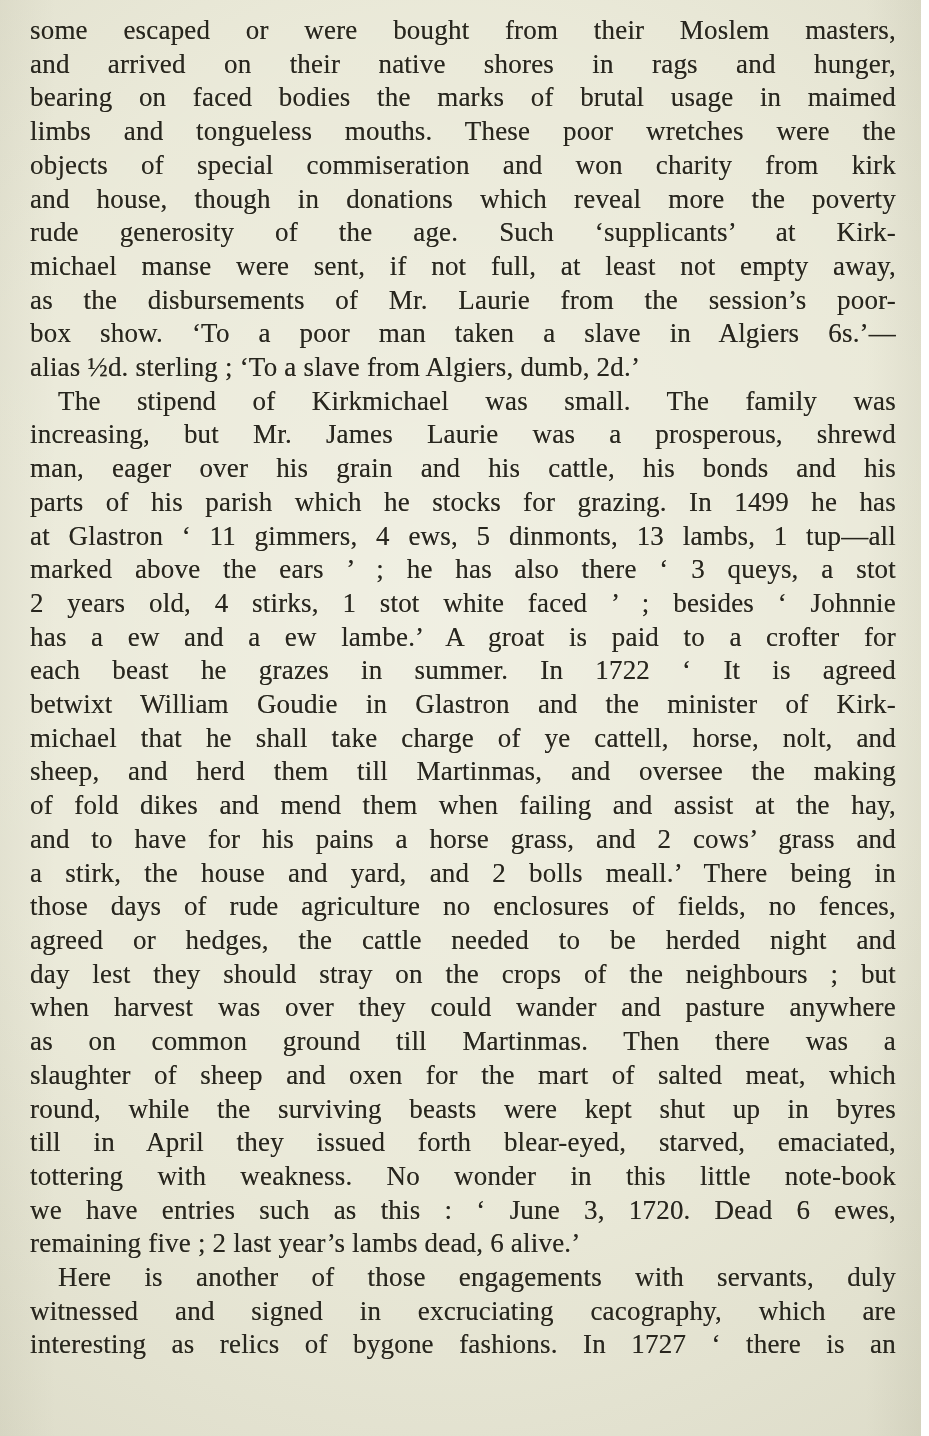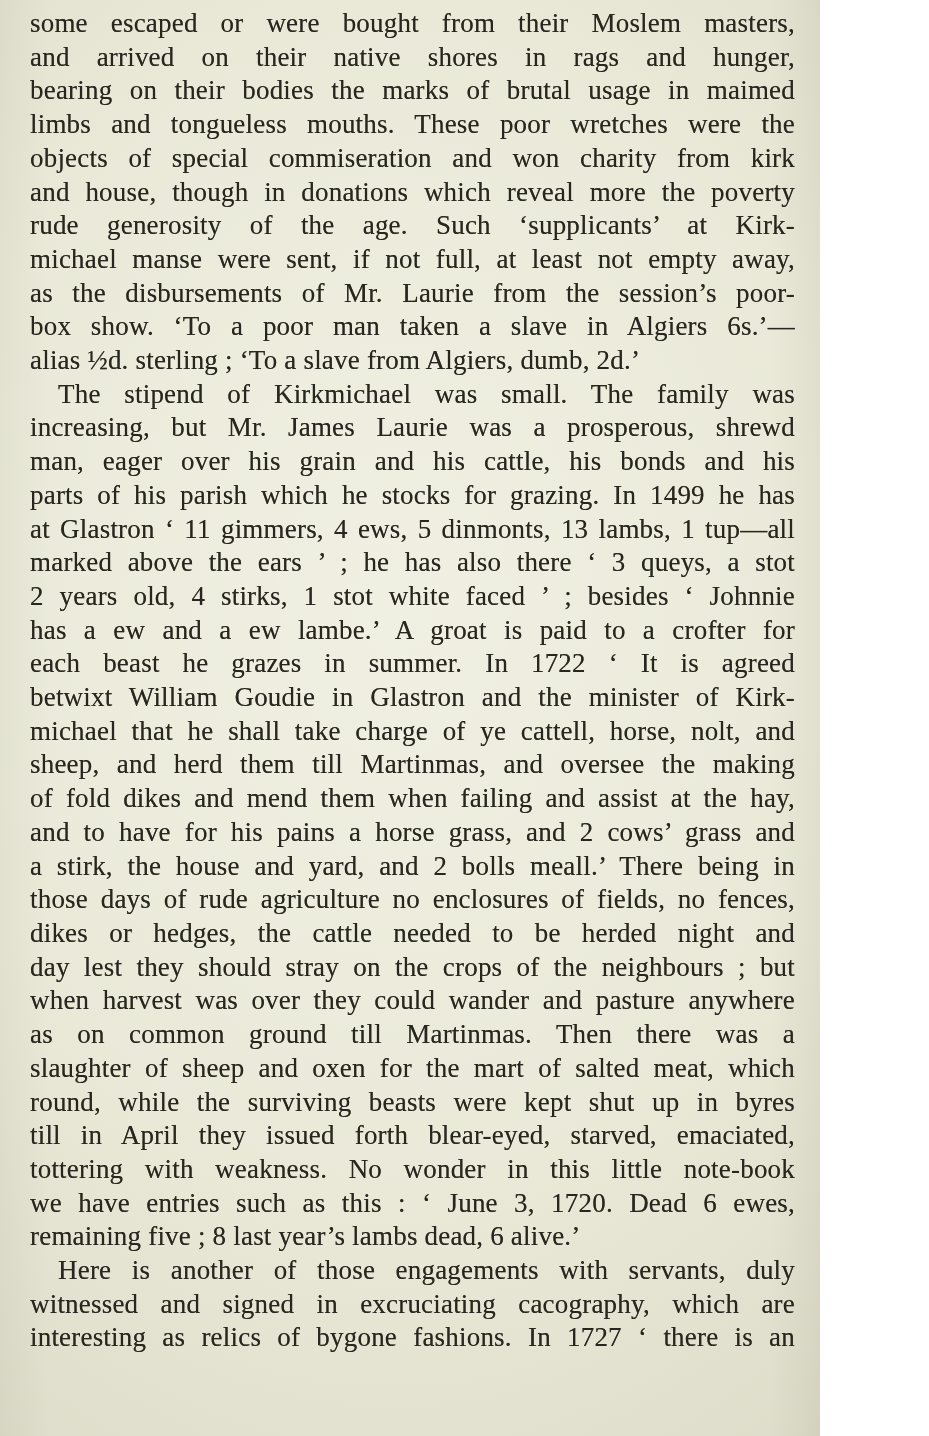--- a/index.html
+++ b/index.html
@@ -4,24 +4,24 @@
 <style>
   html, body {
     margin: 0;
     padding: 0;
     width: 929px;
     height: 1436px;
     overflow: hidden;
   }
   .page {
     position: relative;
-    width: 820px;
+    width: 921px;
     height: 1436px;
     box-sizing: border-box;
-    padding: 7px 25px 0 30px;
+    padding: 14px 25px 0 30px;
     background-color: #e8e7d5;
     background-image:
       radial-gradient(ellipse 120% 90% at 48% 42%, rgba(255,255,252,0.35) 0%, rgba(255,255,250,0.10) 45%, rgba(120,118,90,0.10) 80%, rgba(105,102,78,0.20) 100%),
       linear-gradient(90deg, rgba(120,118,92,0.08) 0%, rgba(0,0,0,0) 6%, rgba(0,0,0,0) 94%, rgba(120,118,92,0.10) 100%);
     font-family: "Liberation Serif", "DejaVu Serif", serif;
     font-size: 27px;
     line-height: 33.7px;
     color: #28261e;
     text-shadow: 0 0 0.6px rgba(40, 38, 30, 0.55);
     letter-spacing: 0.2px;
@@ -42,21 +42,21 @@
     text-align-last: left;
   }
 </style>
 </head>
 <body>
 
 <div class="page">
   <div class="textblock" id="textblock">
       <div class="line">some escaped or were bought from their Moslem masters,</div>
       <div class="line">and arrived on their native shores in rags and hunger,</div>
-      <div class="line">bearing on their bodies the marks of brutal usage in maimed</div>
+      <div class="line">bearing on faced bodies the marks of brutal usage in maimed</div>
       <div class="line">limbs and tongueless mouths. These poor wretches were the</div>
       <div class="line">objects of special commiseration and won charity from kirk</div>
       <div class="line">and house, though in donations which reveal more the poverty</div>
       <div class="line">rude generosity of the age. Such ‘supplicants’ at Kirk-</div>
       <div class="line">michael manse were sent, if not full, at least not empty away,</div>
       <div class="line">as the disbursements of Mr. Laurie from the session’s poor-</div>
       <div class="line">box show. ‘To a poor man taken a slave in Algiers 6s.’—</div>
       <div class="line short">alias ½d. sterling ; ‘To a slave from Algiers, dumb, 2d.’</div>
       <div class="line indent">The stipend of Kirkmichael was small. The family was</div>
       <div class="line">increasing, but Mr. James Laurie was a prosperous, shrewd</div>
@@ -67,27 +67,27 @@
       <div class="line">2 years old, 4 stirks, 1 stot white faced ’ ; besides ‘ Johnnie</div>
       <div class="line">has a ew and a ew lambe.’ A groat is paid to a crofter for</div>
       <div class="line">each beast he grazes in summer. In 1722 ‘ It is agreed</div>
       <div class="line">betwixt William Goudie in Glastron and the minister of Kirk-</div>
       <div class="line">michael that he shall take charge of ye cattell, horse, nolt, and</div>
       <div class="line">sheep, and herd them till Martinmas, and oversee the making</div>
       <div class="line">of fold dikes and mend them when failing and assist at the hay,</div>
       <div class="line">and to have for his pains a horse grass, and 2 cows’ grass and</div>
       <div class="line">a stirk, the house and yard, and 2 bolls meall.’ There being in</div>
       <div class="line">those days of rude agriculture no enclosures of fields, no fences,</div>
-      <div class="line">dikes or hedges, the cattle needed to be herded night and</div>
+      <div class="line">agreed or hedges, the cattle needed to be herded night and</div>
       <div class="line">day lest they should stray on the crops of the neighbours ; but</div>
       <div class="line">when harvest was over they could wander and pasture anywhere</div>
       <div class="line">as on common ground till Martinmas. Then there was a</div>
       <div class="line">slaughter of sheep and oxen for the mart of salted meat, which</div>
       <div class="line">round, while the surviving beasts were kept shut up in byres</div>
       <div class="line">till in April they issued forth blear-eyed, starved, emaciated,</div>
       <div class="line">tottering with weakness. No wonder in this little note-book</div>
       <div class="line">we have entries such as this : ‘ June 3, 1720. Dead 6 ewes,</div>
-      <div class="line short">remaining five ; 8 last year’s lambs dead, 6 alive.’</div>
+      <div class="line short">remaining five ; 2 last year’s lambs dead, 6 alive.’</div>
       <div class="line indent">Here is another of those engagements with servants, duly</div>
       <div class="line">witnessed and signed in excruciating cacography, which are</div>
       <div class="line">interesting as relics of bygone fashions. In 1727 ‘ there is an</div>
     </div>
 </div>
 
 </body></html>

